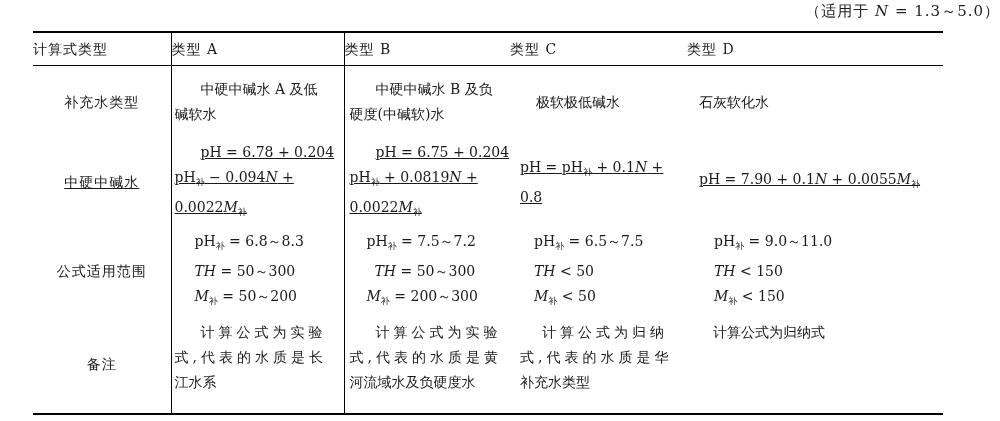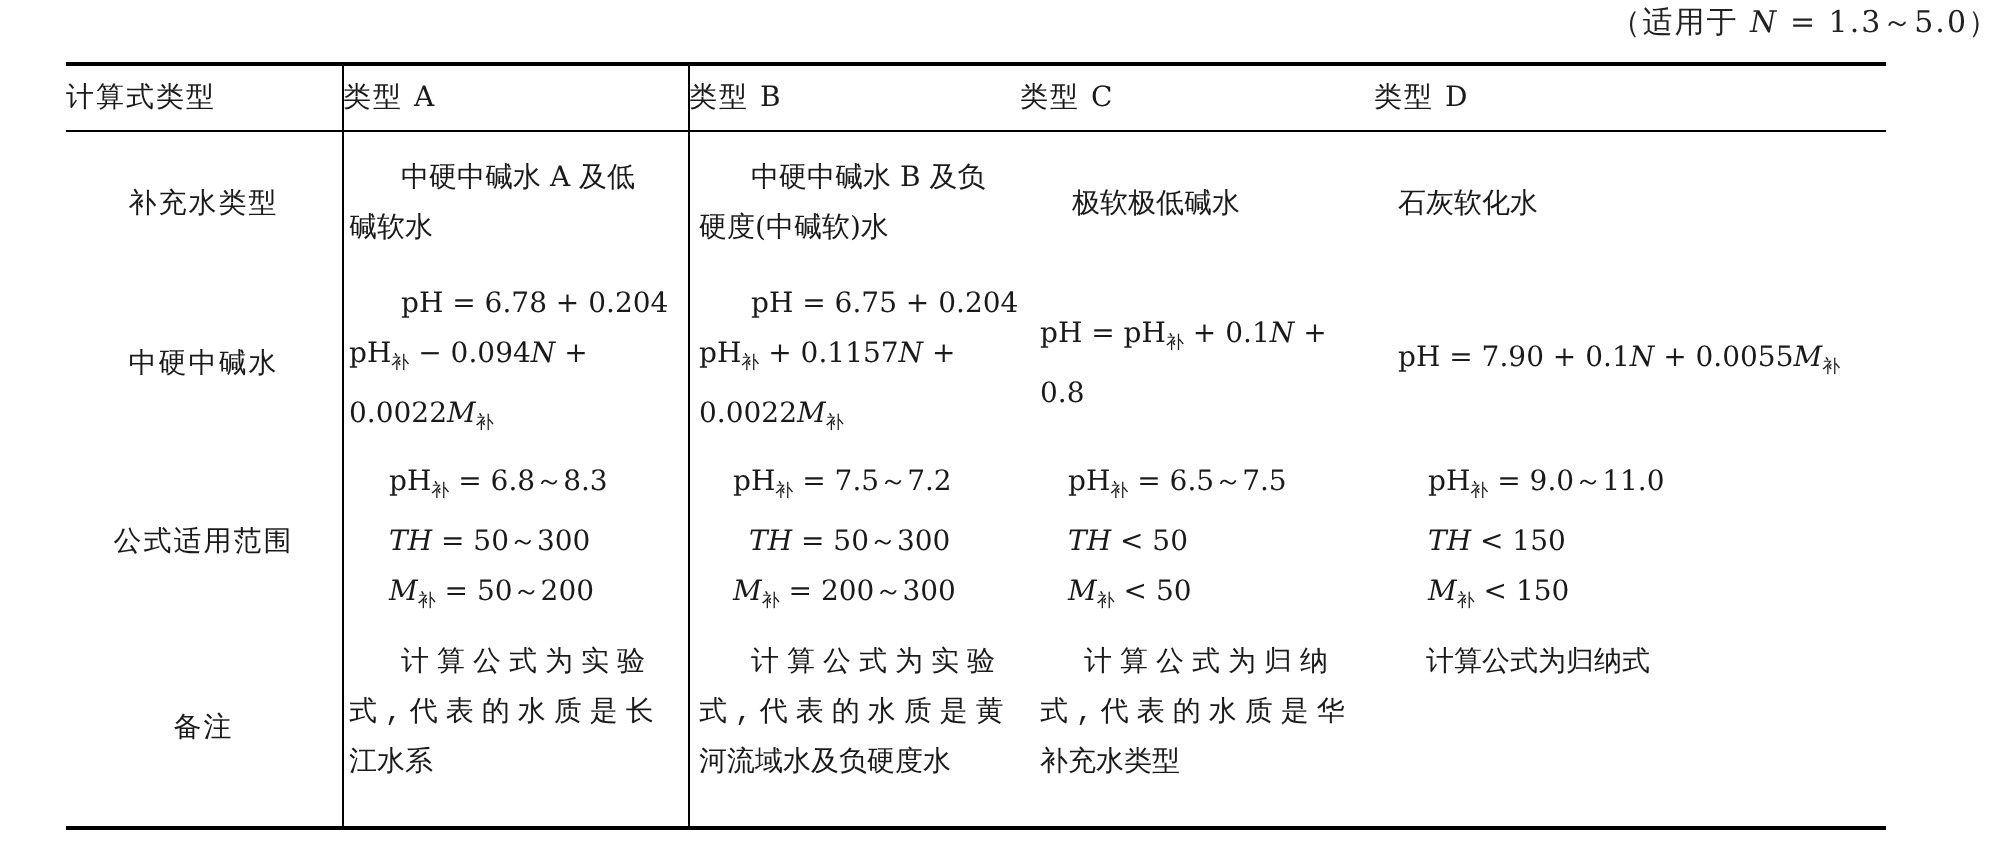--- a/index.html
+++ b/index.html
@@ -59,24 +59,24 @@
       text-align: center;
       letter-spacing: 1px;
     }
     .cell { padding-left: 3px !important; }
     .cell-b { padding-left: 5px !important; }
     .cell-c { padding-left: 10px !important; }
     .cell-d { padding-left: 12px !important; }
     .indent { padding-left: 26px; display: inline-block; }
     .spread { letter-spacing: 4px; }
     .r1 td { height: 72px; }
-    .r2 td { height: 88px; }
+    .r2 td { height: 88px; text-decoration: underline; }
     .r3 td { height: 90px; margin-left: 40px; }
     .r4 td { height: 93px; }
-    .r4 td.cell, .r4 td.cell-b, .r4 td.cell-c, .r4 td.cell-d { vertical-align: top; padding-top: 4px !important; font-family: Liberation Mono, monospace; }
+    .r4 td.cell, .r4 td.cell-b, .r4 td.cell-c, .r4 td.cell-d { vertical-align: top; padding-top: 4px !important; }
     .line { display: block; white-space: nowrap; }
     sub { font-size: 9px; vertical-align: -3px; }
     i { font-style: italic; }
   </style>
 </head>
 <body>
 
 <div class="caption"><span>（适用于 </span><i>N</i><span> = 1.3～5.0）</span></div>
 
 <table class="tbl">
@@ -118,21 +118,21 @@
 
     <tr class="r2">
       <td class="vline rowlabel">中硬中碱水</td>
       <td class="vline cell">
         <span class="line indent">pH = 6.78 + 0.204</span>
         <span class="line"><span>pH</span><sub>补</sub><span> − 0.094</span><i>N</i><span> +</span></span>
         <span class="line"><span>0.0022</span><i>M</i><sub>补</sub></span>
       </td>
       <td class="cell-b">
         <span class="line indent">pH = 6.75 + 0.204</span>
-        <span class="line"><span>pH</span><sub>补</sub><span> + 0.1157</span><i>N</i><span> +</span></span>
+        <span class="line"><span>pH</span><sub>补</sub><span> + 0.0819</span><i>N</i><span> +</span></span>
         <span class="line"><span>0.0022</span><i>M</i><sub>补</sub></span>
       </td>
       <td class="cell-c">
         <span class="line"><span>pH = pH</span><sub>补</sub><span> + 0.1</span><i>N</i><span> +</span></span>
         <span class="line">0.8</span>
       </td>
       <td class="cell-d">
         <span class="line"><span>pH = 7.90 + 0.1</span><i>N</i><span> + 0.0055</span><i>M</i><sub>补</sub></span>
       </td>
     </tr>

